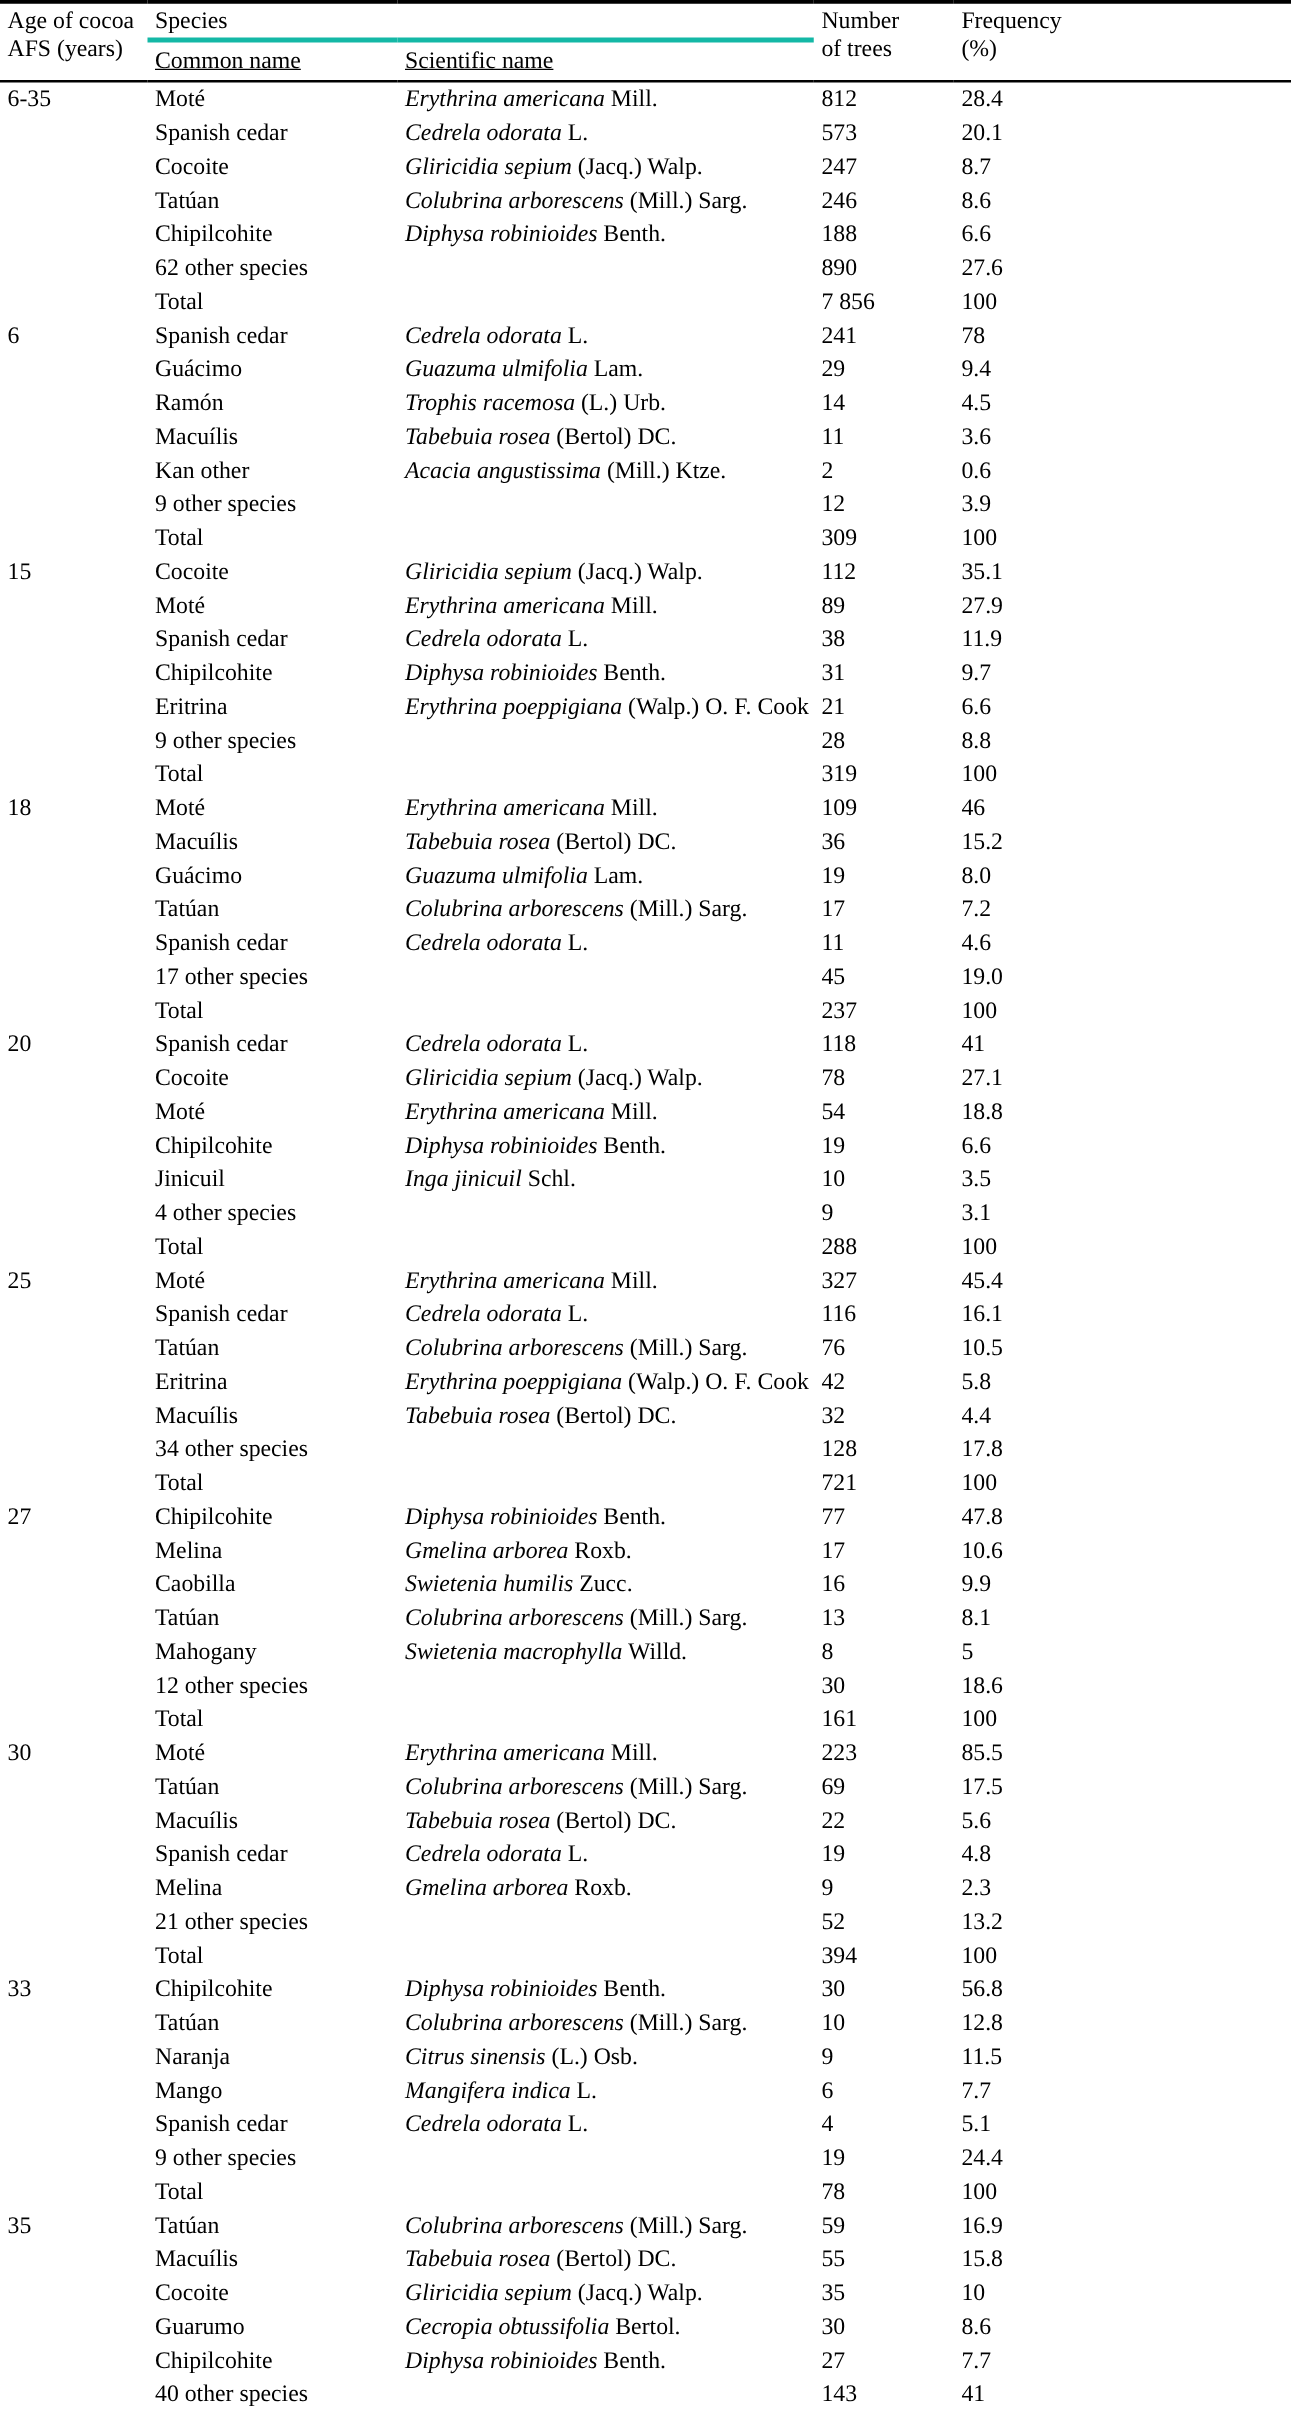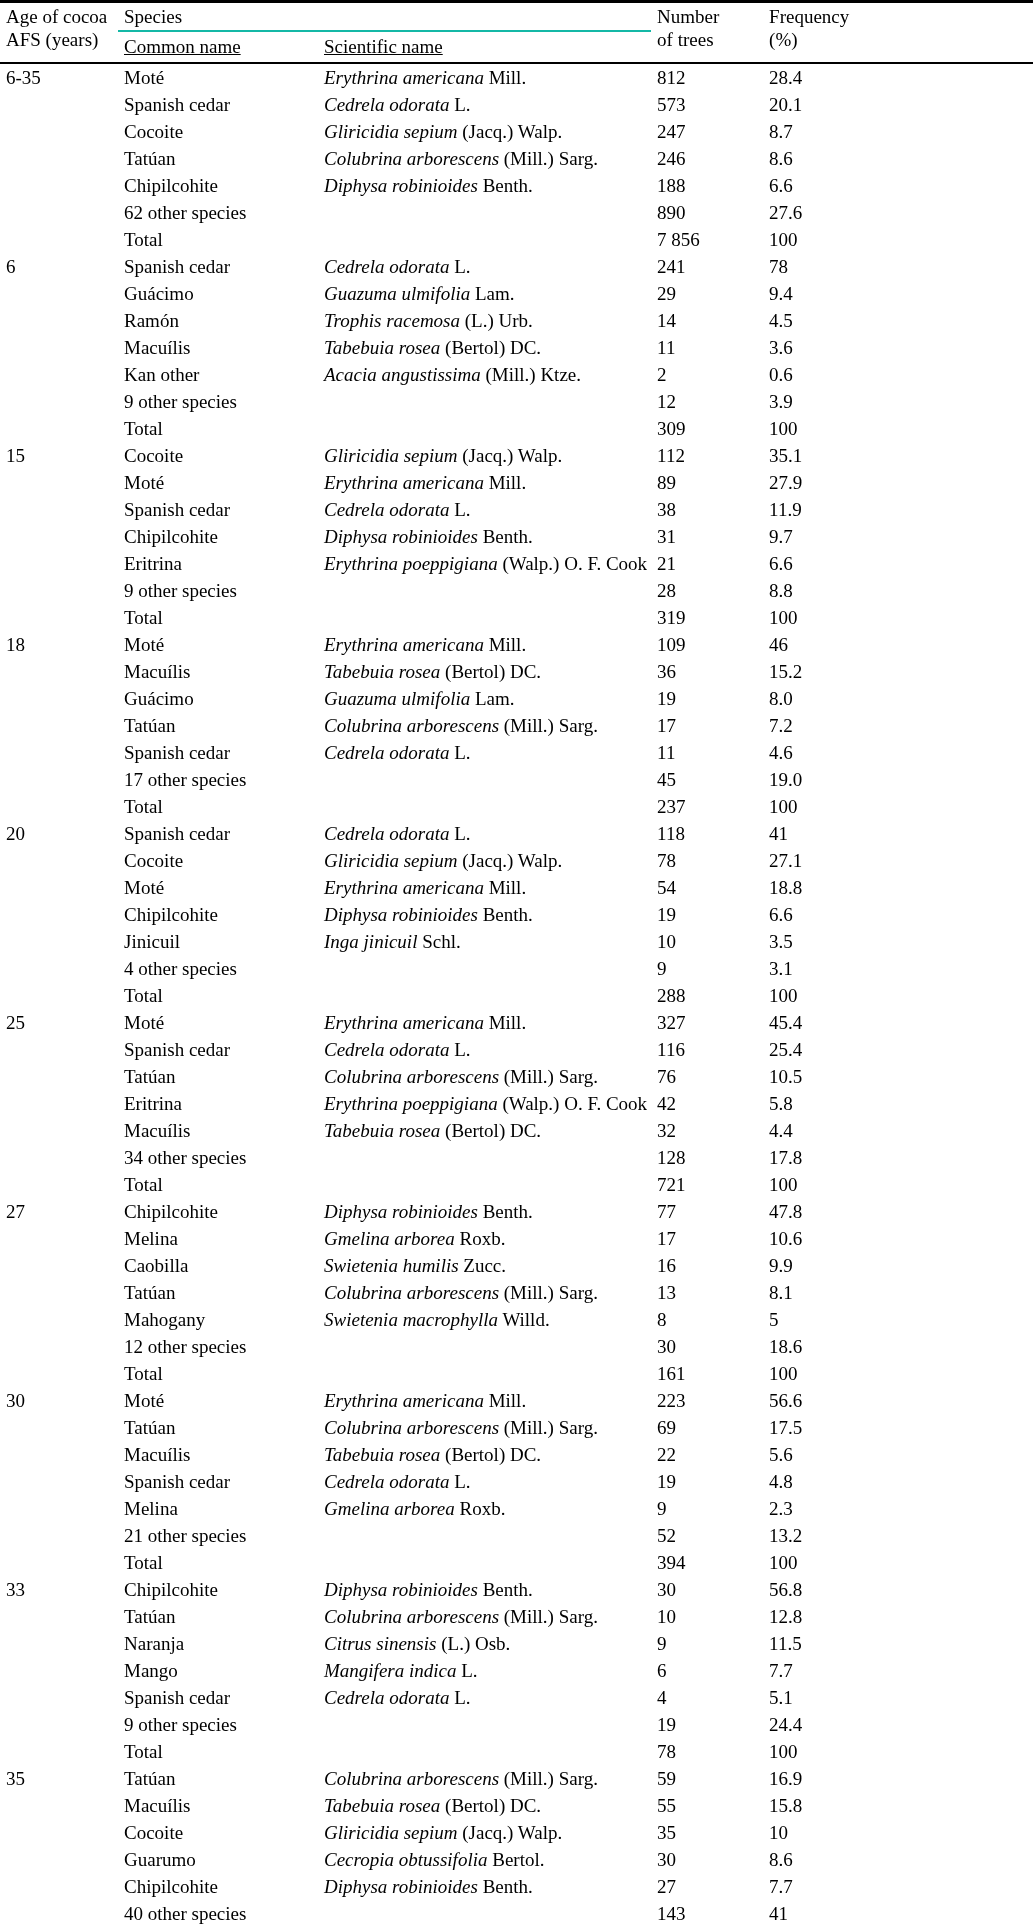--- a/index.html
+++ b/index.html
@@ -33,21 +33,21 @@
     text-align: left;
     vertical-align: top;
     font-weight: normal;
     padding: 2px 4px 2px 6px;
     line-height: 23px;
   }
   thead th {
     white-space: pre-line; 
   }
   thead th.th-species {
-    border-bottom: 2px solid #14b8a6;
+    border-bottom: 4px solid #14b8a6;
   }
   thead th.th-age,
   thead th.th-trees,
   thead th.th-freq,
   thead tr.subhead th {
     border-bottom: 2px solid #000;
   }
   thead tr.subhead th {
     padding-top: 3px;
     padding-bottom: 4px;
@@ -338,21 +338,21 @@
           <td>Moté</td>
           <td><i>Erythrina americana</i> Mill.</td>
           <td>327</td>
           <td>45.4</td>
         </tr>
         <tr>
           <td></td>
           <td>Spanish cedar</td>
           <td><i>Cedrela odorata</i> L.</td>
           <td>116</td>
-          <td>25.4</td>
+          <td>16.1</td>
         </tr>
         <tr>
           <td></td>
           <td>Tatúan</td>
           <td><i>Colubrina arborescens</i> (Mill.) Sarg.</td>
           <td>76</td>
           <td>10.5</td>
         </tr>
         <tr>
           <td></td>
@@ -429,21 +429,21 @@
           <td>Total</td>
           <td></td>
           <td>161</td>
           <td>100</td>
         </tr>
         <tr>
           <td>30</td>
           <td>Moté</td>
           <td><i>Erythrina americana</i> Mill.</td>
           <td>223</td>
-          <td>56.6</td>
+          <td>85.5</td>
         </tr>
         <tr>
           <td></td>
           <td>Tatúan</td>
           <td><i>Colubrina arborescens</i> (Mill.) Sarg.</td>
           <td>69</td>
           <td>17.5</td>
         </tr>
         <tr>
           <td></td>

